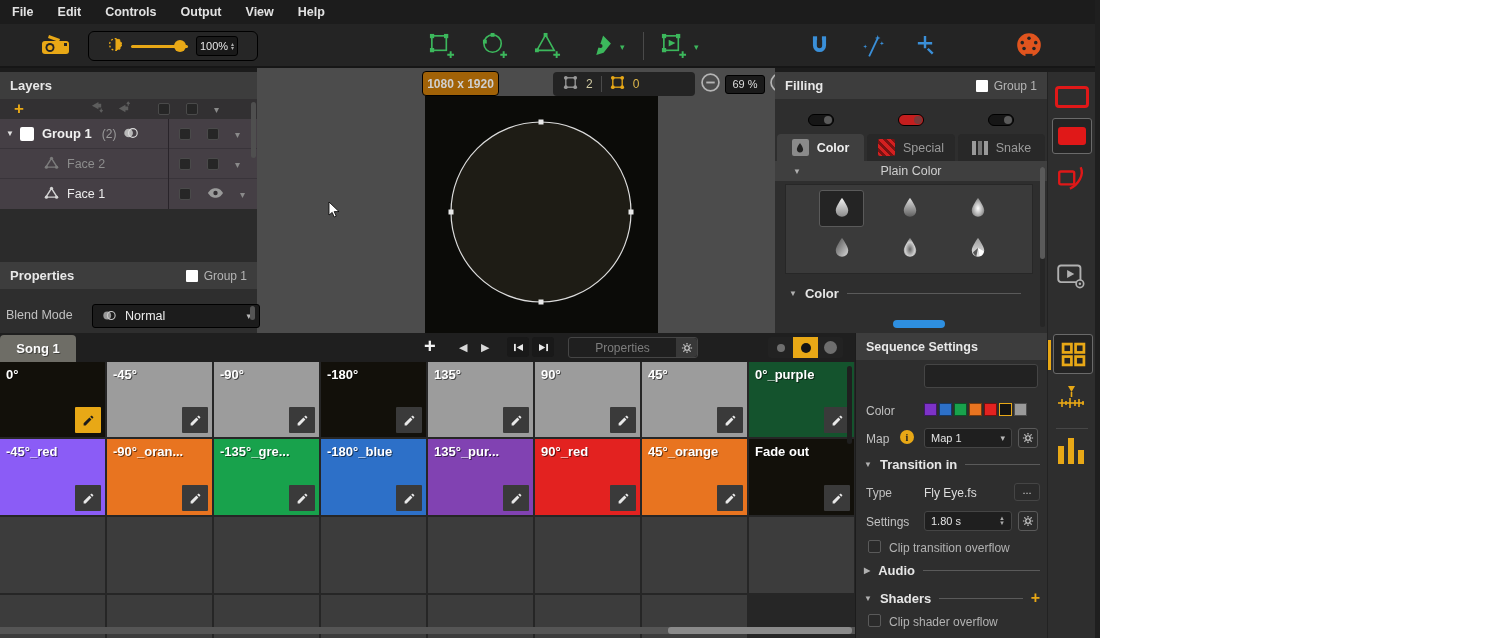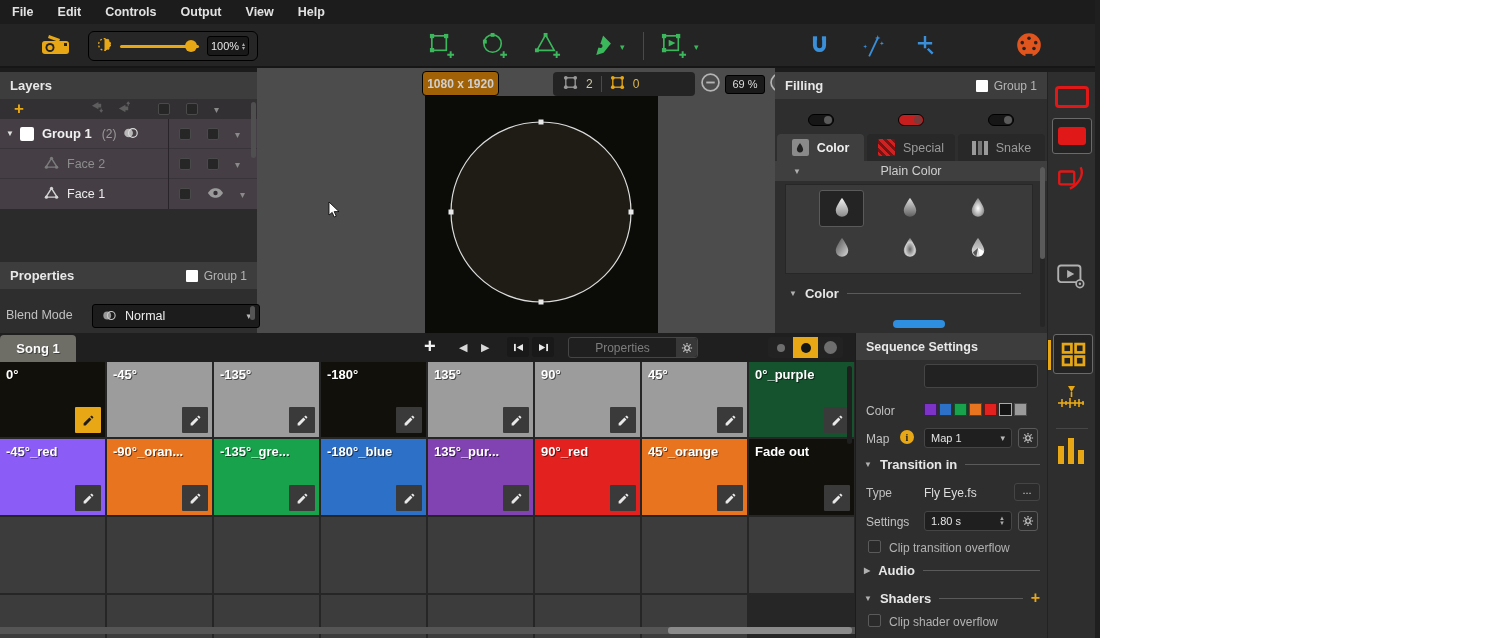--- a/index.html
+++ b/index.html
@@ -71,21 +71,21 @@
   <div class="toolbar">
     <span class="abs" style="left:40px;top:8px;">
       <svg viewBox="0 0 32 26" width="32" height="26" fill="#e8a816">
           <path d="M9 3l11 4-1 3-11-4z"></path>
           <rect x="2" y="9" width="27" height="13" rx="3"></rect>
           <circle cx="10" cy="15.5" r="4.5" fill="#242424"></circle>
           <circle cx="10" cy="15.5" r="2.6" fill="#e8a816"></circle>
           <rect x="24" y="11" width="3" height="3" fill="#242424"></rect>
         </svg>
     </span>
-    <div class="abs" style="left:88px;top:7px;width:170px;height:30px;background:#262626;border:1px solid #000;border-radius:6px;display:flex;align-items:center;padding:0 8px;gap:8px;">
+    <div class="abs" style="left:88px;top:7px;width:170px;height:30px;background:#262626;border:1px solid #000;border-radius:6px;display:flex;align-items:center;padding:0 19px;gap:8px;">
       <span>
         <svg viewBox="0 0 16 16" width="15" height="15">
             <circle cx="8" cy="8" r="6.3" fill="none" stroke="#e8a816" stroke-width="1.4" stroke-dasharray="2 2"></circle>
             <path d="M8 1.7A6.3 6.3 0 0 1 8 14.3Z" fill="#e8a816"></path>
           </svg>
       </span>
       <span style="position:relative;flex:1;height:12px;">
         <span style="position:absolute;left:0;top:5px;width:100%;height:3px;background:#e8a816;border-radius:2px;"></span>
         <span style="position:absolute;right:2px;top:0;width:12px;height:12px;background:#e8a816;border-radius:50%;"></span>
       </span>
@@ -484,21 +484,21 @@
         </div>
         <div class="cell" style="background: rgb(156, 156, 156);">
           <span class="cell-label">-45°</span>
           <button class="pencil">
             <svg viewBox="0 0 24 24" width="13" height="13">
               <path d="M3 17.3V21h3.7L17.4 10.3l-3.7-3.7L3 17.3zM20.7 7c.4-.4.4-1 0-1.4l-2.3-2.3c-.4-.4-1-.4-1.4 0l-1.8 1.8 3.7 3.7L20.7 7z"></path>
             </svg>
           </button>
         </div>
         <div class="cell" style="background: rgb(156, 156, 156);">
-          <span class="cell-label">-135°</span>
+          <span class="cell-label">-90°</span>
           <button class="pencil">
             <svg viewBox="0 0 24 24" width="13" height="13">
               <path d="M3 17.3V21h3.7L17.4 10.3l-3.7-3.7L3 17.3zM20.7 7c.4-.4.4-1 0-1.4l-2.3-2.3c-.4-.4-1-.4-1.4 0l-1.8 1.8 3.7 3.7L20.7 7z"></path>
             </svg>
           </button>
         </div>
         <div class="cell" style="background: rgb(18, 16, 10);">
           <span class="cell-label">-180°</span>
           <button class="pencil">
             <svg viewBox="0 0 24 24" width="13" height="13">

